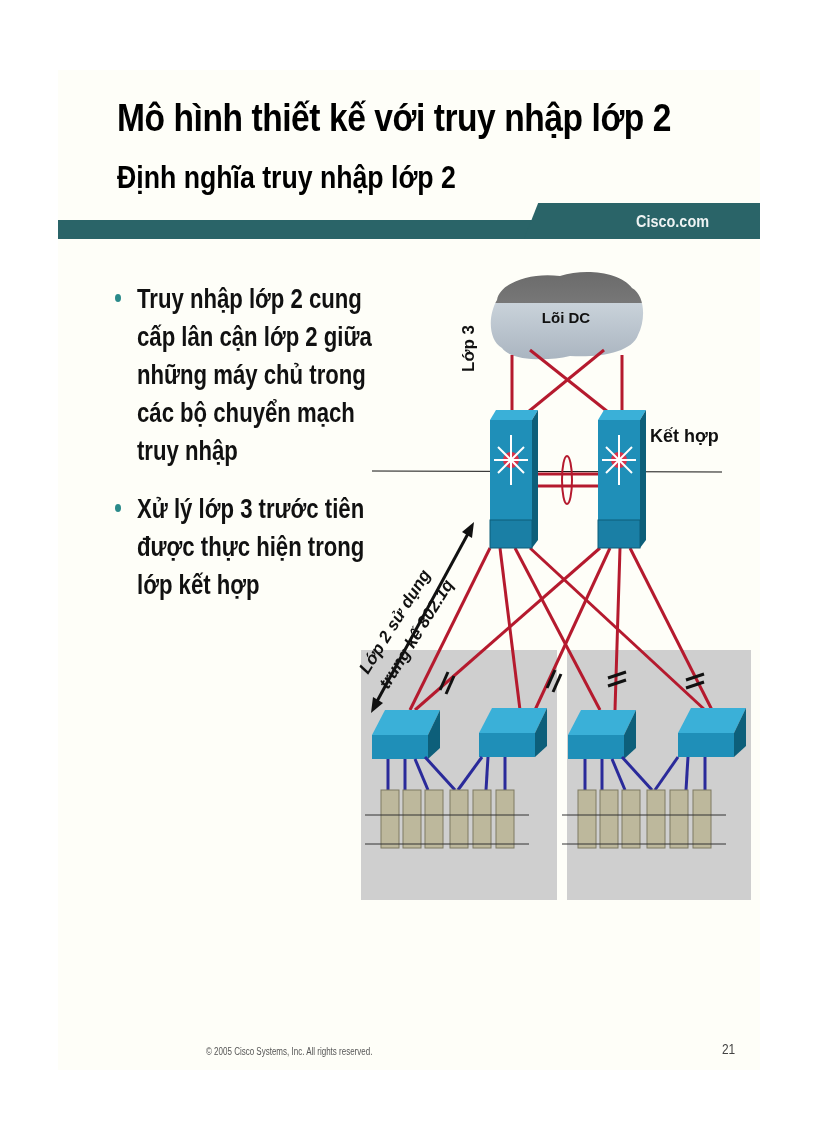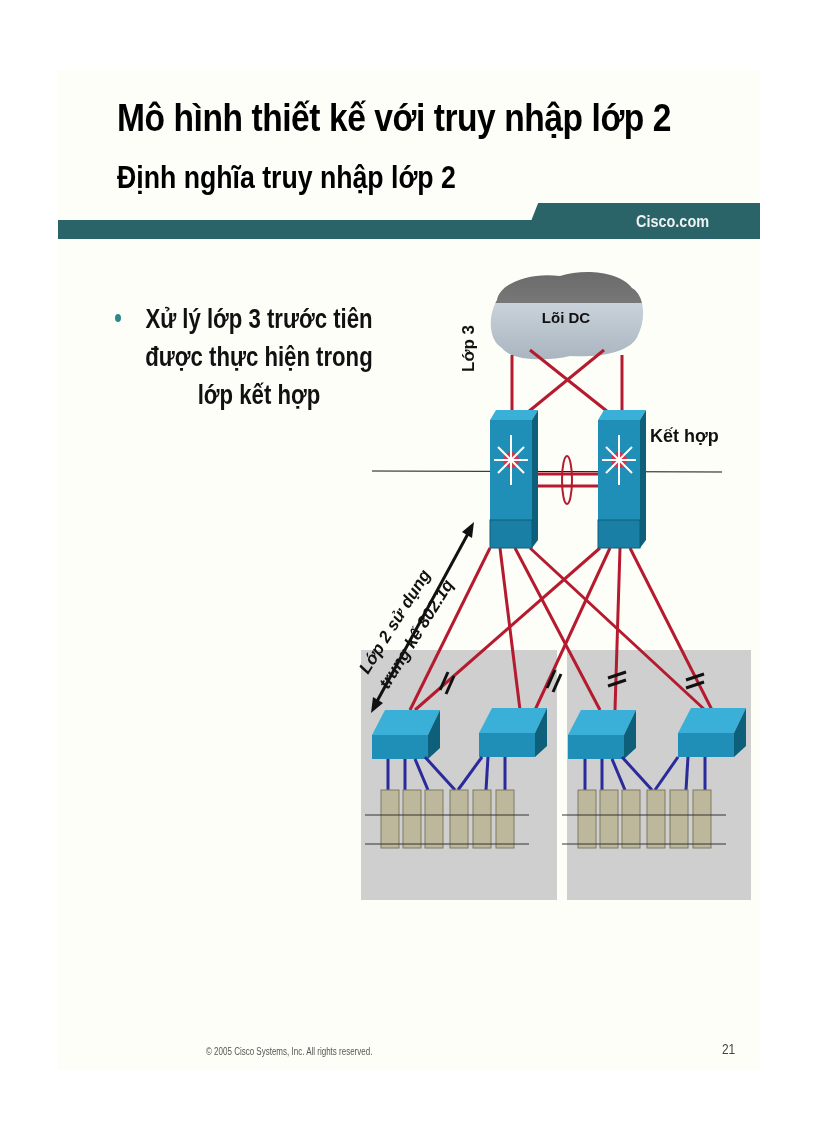--- a/index.html
+++ b/index.html
@@ -25,21 +25,25 @@
 <div class="slide"></div>
 
 <div class="title">Mô hình thiết kế với truy nhập lớp 2</div>
 <div class="subtitle">Định nghĩa truy nhập lớp 2</div>
 
 <div class="banner"></div>
 <div class="banner-tab"></div>
 <div class="brand">Cisco.com</div>
 
 <div class="bullets">
-  <div class="bullet" style="margin-top:20px;text-align:center;">
+  <div class="bullet">
+    <span class="dot"></span>
+    <span class="txt">Truy nhập lớp 2 cung cấp lân cận lớp 2 giữa những máy chủ trong các bộ chuyển mạch truy nhập</span>
+  </div>
+  <div class="bullet" style="margin-top:20px;">
     <span class="dot"></span>
     <span class="txt">Xử lý lớp 3 trước tiên được thực hiện trong lớp kết hợp</span>
   </div>
 </div>
 
 <svg class="diagram" viewBox="340 250 430 660" xmlns="http://www.w3.org/2000/svg">
   <defs>
     <linearGradient id="cloudG" x1="0" y1="0" x2="0" y2="1">
       <stop offset="0" stop-color="#6b6b6b"></stop>
       <stop offset="0.35" stop-color="#777"></stop>

